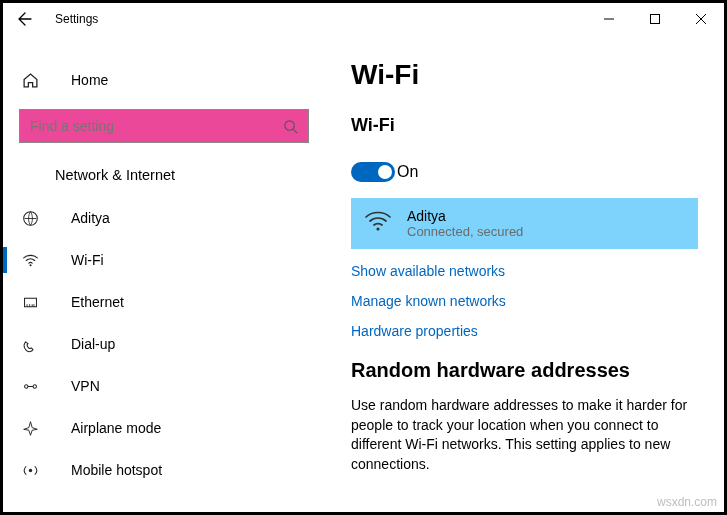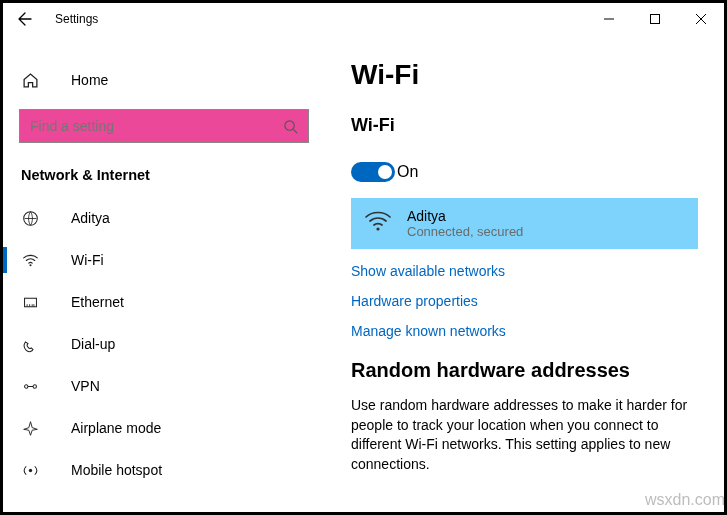--- a/index.html
+++ b/index.html
@@ -18,38 +18,38 @@
     .sidebar { width: 322px; display: flex; flex-direction: column; padding-top: 24px; }
     .home-row, .nav-item { display: flex; align-items: center; gap: 32px; height: 42px; padding-left: 18px; font-size: 14px; cursor: default; }
     .home-row .label, .nav-item .label { }
     .nav-item { position: relative; }
     .nav-item.active::before { content: ""; position: absolute; left: 0; top: 8px; bottom: 8px; width: 4px; background: #0067c0; }
     .nav-icon { width: 18px; height: 18px; display: flex; align-items: center; justify-content: center; color: #222; }
 
     .search-wrap { padding: 8px 16px 18px 16px; }
     .search { width: 290px; height: 34px; border: 1px solid #888; display: flex; align-items: center; padding: 0 10px; background: #ec4899; }
     .search input { border: none; outline: none; flex: 1; font-size: 14px; background: transparent; }
-    .section-title { font-size: 14.5px; font-weight: 700; padding: 6px 18px 14px 18px; }
+    .section-title { font-size: 14.5px; font-weight: 400; padding: 6px 18px 14px 26px; margin-left: 26px; }
 
     .main { flex: 1; padding: 24px 26px 0 26px; overflow-y: auto; }
     .page-title { font-size: 28px; font-weight: 600; margin-bottom: 24px; }
     .sub-h { font-size: 18px; font-weight: 600; margin-bottom: 12px; }
 
     .toggle-row { display: flex; align-items: center; gap: 2px; margin-bottom: 16px; margin-top: 26px; }
     .toggle { width: 44px; height: 20px; border-radius: 10px; background: #0067c0; position: relative; }
     .toggle .knob { position: absolute; right: 3px; top: 3px; width: 14px; height: 14px; border-radius: 50%; background: #fff; }
 
     .net-card { background: #7dd3fc; padding: 10px 14px; display: flex; align-items: center; gap: 16px; margin-bottom: 14px; }
     .net-card .ssid { font-size: 14px; }
     .net-card .status { font-size: 13px; color: #6b6b6b; }
     .link { color: #0067c0; font-size: 14px; margin-bottom: 14px; display: block; }
 
     .sub-h2 { font-size: 20px; font-weight: 600; margin-top: 20px; margin-bottom: 14px; }
     .desc { font-size: 14px; line-height: 1.4; color: #000; }
-    .watermark { position: absolute; bottom: 6px; right: 2px; font-size: 16px; color: #bdbdbd; }
+    .watermark { position: absolute; bottom: 6px; right: 10px; font-size: 12px; color: #bdbdbd; }
   </style>
 </head>
 <body>
 
 <div class="window">
 
   <div class="titlebar">
     <div class="titlebar-left">
       <div class="back">
         <svg width="16" height="16" viewBox="0 0 16 16">
@@ -189,22 +189,22 @@
               <circle cx="13" cy="18" r="1.6" fill="#333"></circle>
             </svg>
         </span>
         <div>
           <div class="ssid">Aditya</div>
           <div class="status">Connected, secured</div>
         </div>
       </div>
 
       <a class="link">Show available networks</a>
+      <a class="link">Manage known networks</a>
       <a class="link">Hardware properties</a>
-      <a class="link">Manage known networks</a>
 
       <div class="sub-h2">Random hardware addresses</div>
       <div class="desc">Use random hardware addresses to make it harder for people to track your location when you connect to different Wi-Fi networks. This setting applies to new connections.</div>
     </div>
   </div>
 </div>
 
 <div class="watermark">wsxdn.com</div>
 
 </body></html>

